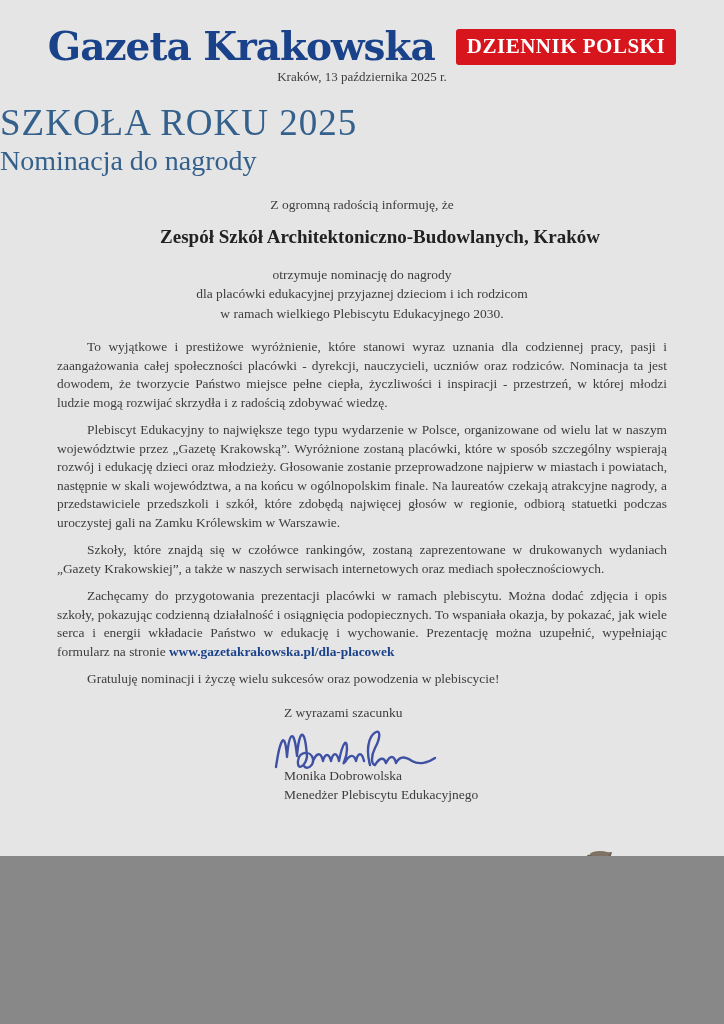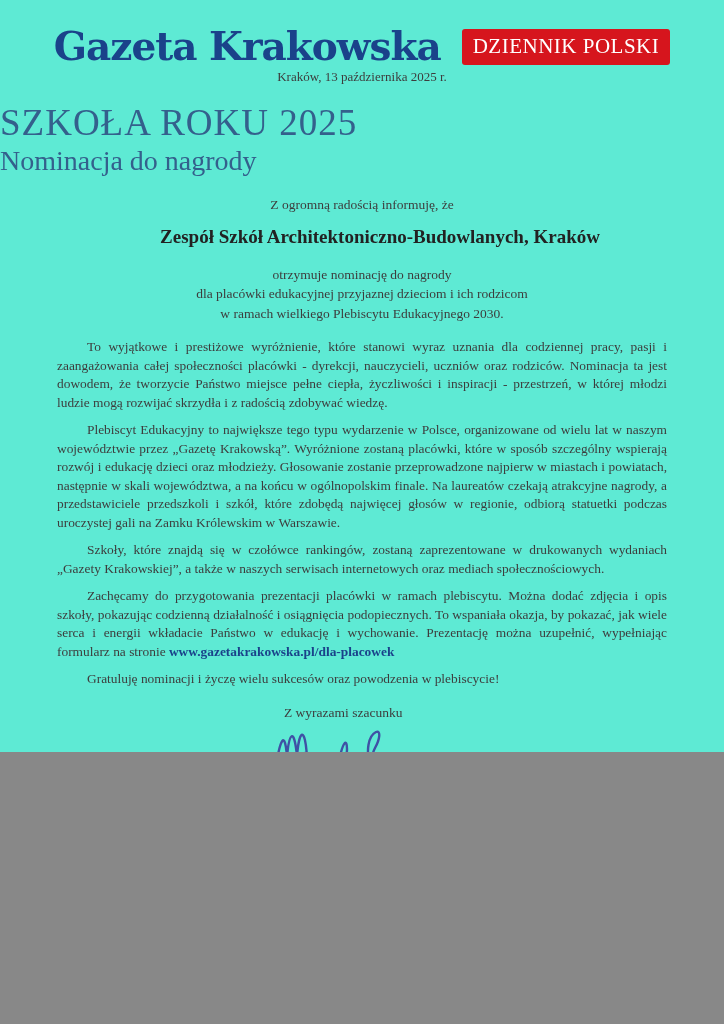--- a/index.html
+++ b/index.html
@@ -1,22 +1,22 @@
 <!DOCTYPE html>
 <html><head>
 <meta charset="utf-8">
 <style>
   * { margin: 0; padding: 0; box-sizing: border-box; }
   html, body { background: #888; }
   .page {
     position: relative;
     width: 724px;
-    height: 752px;
+    height: 856px;
     margin: 0 auto;
-    background: #5eead4;
+    background: #e5e5e5;
     overflow: hidden;
     font-family: "Liberation Serif", serif;
     color: #3d3d3d;
   }
   
   .header {
     margin-top: 27px;
     display: flex;
     justify-content: center;
     align-items: center;
@@ -32,21 +32,21 @@
     white-space: nowrap;
   }
   .logo-dziennik {
     background: #d6151d;
     border-radius: 3px;
     padding: 7px 11px 8px;
     display: inline-block;
   }
   .logo-dziennik span {
     font-family: "Liberation Serif", serif;
-    font-weight: 400;
+    font-weight: 700;
     font-size: 21px;
     line-height: 1;
     color: #ffffff;
     letter-spacing: 0.5px;
     white-space: nowrap;
   }
   
   .date-line {
     margin-top: 3px;
     text-align: center;

